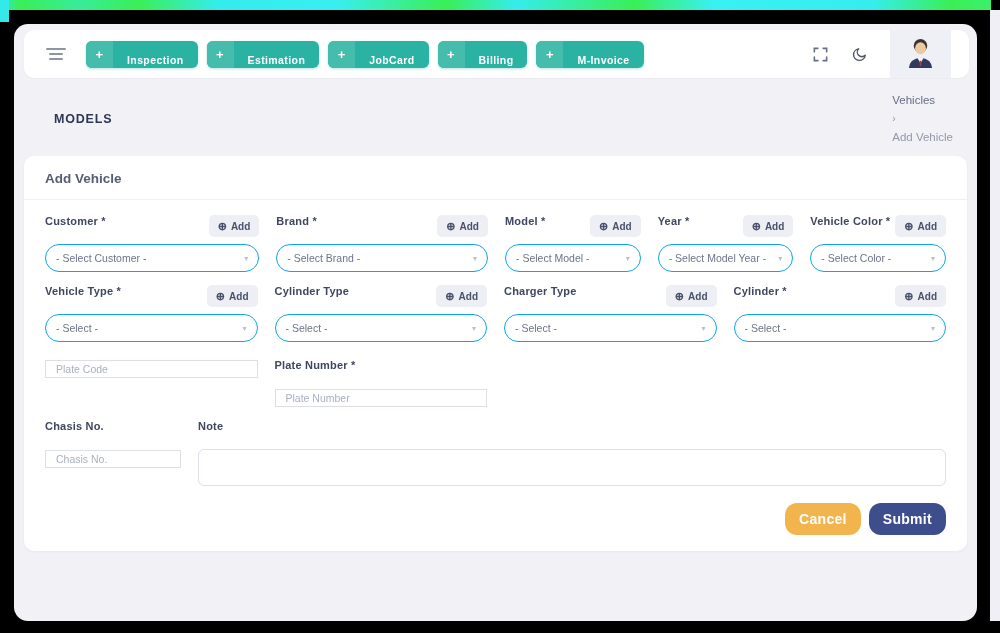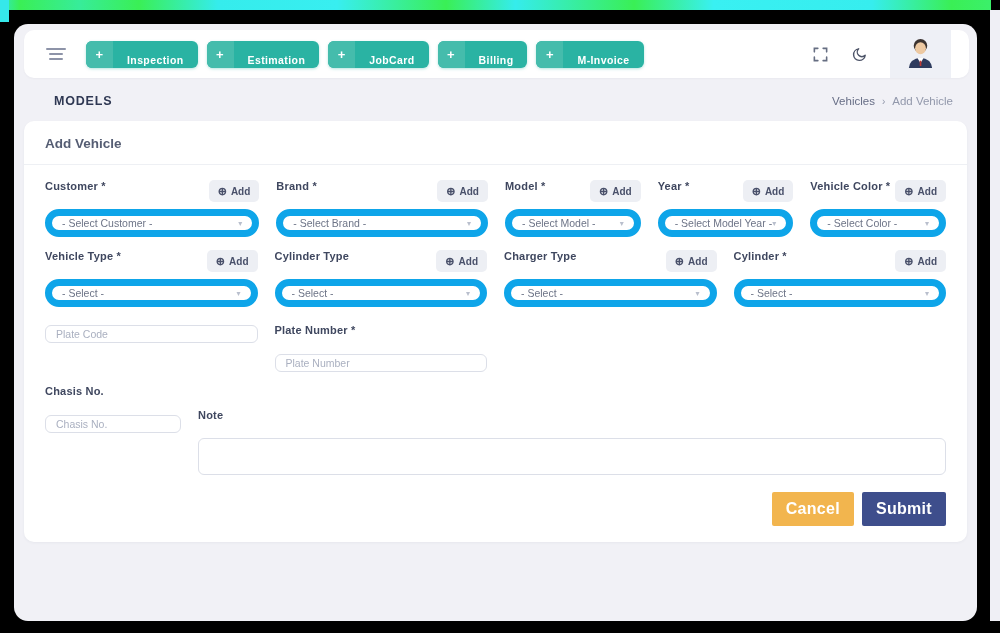--- a/index.html
+++ b/index.html
@@ -54,63 +54,63 @@
   .user-chip {
     align-self: stretch; background: #eef0f6; display: flex; align-items: center;
     gap: 10px; padding: 0 16px; margin-right: 18px; cursor: pointer;
   }
   .user-name { font-size: 11.5px; font-weight: bold; color: #3a4157; }
   .user-role { font-size: 10.5px; color: #9aa0b5; margin-top: 2px; }
 
   
   .page-head { display: flex; justify-content: space-between; align-items: center; padding: 16px 24px 13px 40px; }
   .page-title { font-size: 12.5px; font-weight: bold; letter-spacing: .8px; color: #2f3853; }
-  .breadcrumb { font-size: 11.5px; display: flex; gap: 7px; align-items: center; }
+  .breadcrumb { font-size: 11.5px; display: flex; gap: 7px; align-items: flex-start; flex-direction: column; }
   .crumb-parent { color: #666d85; cursor: pointer; }
   .crumb-sep { color: #9298ab; font-size: 10px; }
   .crumb-current { color: #9298ab; }
 
   
   .card { margin: 0 10px; background: #fff; border-radius: 10px; box-shadow: 0 1px 3px rgba(40,50,80,.05); }
   .card-head { padding: 15px 21px 13px 21px; border-bottom: 1px solid #eef0f4; font-size: 13.5px; color: #555d73; font-weight: 600; }
   .card-body { padding: 15px 21px 16px 21px; }
 
   .form-row { display: grid; gap: 17px; margin-bottom: 13px; }
   .row-1 { grid-template-columns: 1.58fr 1.56fr 1fr 1fr 1fr; }
   .row-2 { grid-template-columns: repeat(4, 1fr); }
   .row-3 { grid-template-columns: repeat(6, 1fr); }
-  .span-5 { grid-column: span 5; margin-top: 24px; }
+  .span-5 { grid-column: span 5; }
 
   .field-top { display: flex; justify-content: space-between; min-height: 22px; margin-bottom: 7px; }
   .field-label { font-size: 11px; font-weight: bold; color: #3f475f; letter-spacing: .2px; }
   .add-btn {
     background: #edeff4; border: none; border-radius: 5px; cursor: pointer;
     color: #49506a; font-size: 10px; font-weight: 600; font-family: inherit;
     padding: 4px 9px; display: flex; align-items: center; gap: 4px;
   }
   .add-btn .plus-glyph { font-size: 11px; line-height: 1; }
 
   .select {
-    height: 28px; border: 7px solid #0ea5e9; border-radius: 14px; background: #fff;
+    height: 28px; border: 1px solid #0ea5e9; border-radius: 14px; background: #fff;
     display: flex; align-items: center; justify-content: space-between;
     padding: 0 10px; font-size: 10.5px; color: #6d7487; cursor: pointer;
   }
   .caret { color: #b9bfcd; font-size: 8px; }
   .text-input {
-    height: 16px; width: 100%; border: 1px solid #dcdfe8; border-radius: 6px;
+    height: 16px; width: 100%; border: 1px solid #dcdfe8; border-radius: 0;
     padding: 8px 10px; font-size: 10.5px; color: #494f63; font-family: inherit; outline: none;
   }
   .text-input::placeholder { color: #aab0c0; }
   .note-area {
     height: 37px; width: 100%; border: 1px solid #dcdfe8; border-radius: 6px;
     resize: none; font-family: inherit; font-size: 10.5px; color: #494f63; padding: 6px 10px; outline: none;
   }
 
   .form-actions { display: flex; justify-content: flex-end; gap: 8px; margin-top: 12px; }
-  .btn { border: none; border-radius: 2px; cursor: pointer; color: #fff; font-family: inherit; font-size: 16px; font-weight: 600; padding: 8px 14px; letter-spacing: .3px; }
+  .btn { border: none; border-radius: 12px; cursor: pointer; color: #fff; font-family: inherit; font-size: 14px; font-weight: 600; padding: 8px 14px; letter-spacing: .3px; }
   .btn-cancel { background: #f2b54e; }
   .btn-submit { background: #3e4e8c; }
 </style>
 </head>
 <body>
 
 <div class="stage">
   <div class="glitch-strip"></div>
   <div class="glitch-corner"></div>
   <div class="right-sliver"></div>

